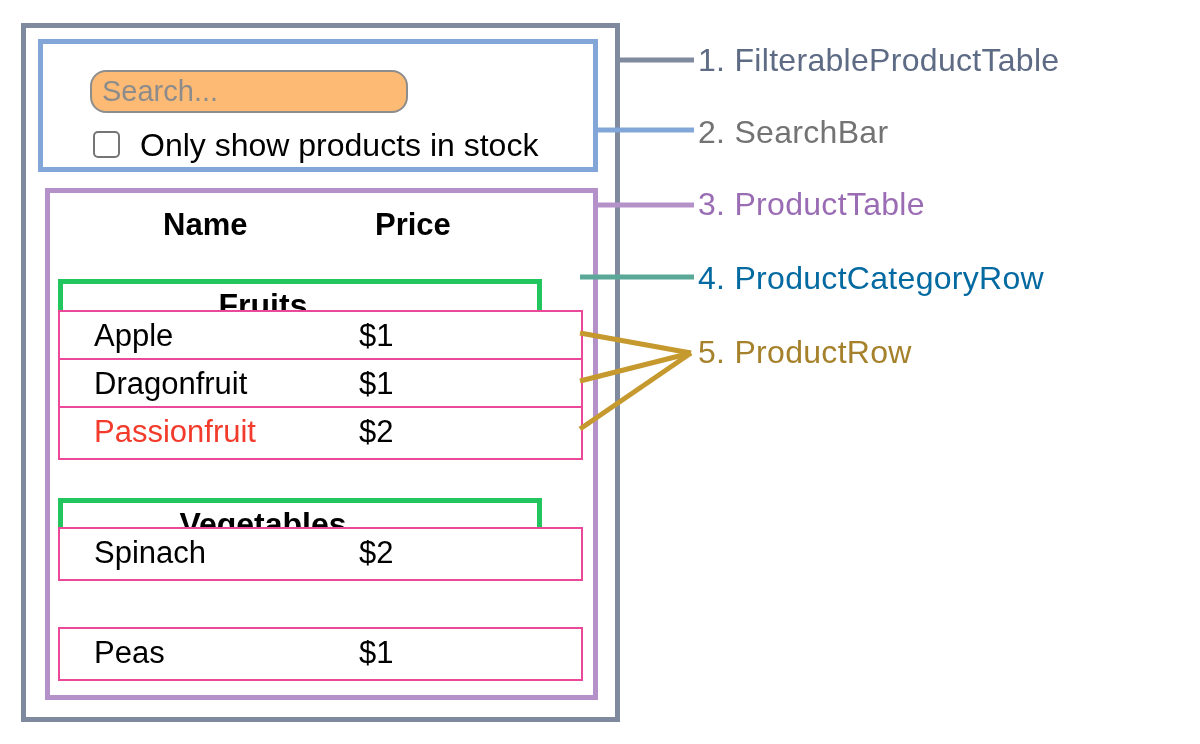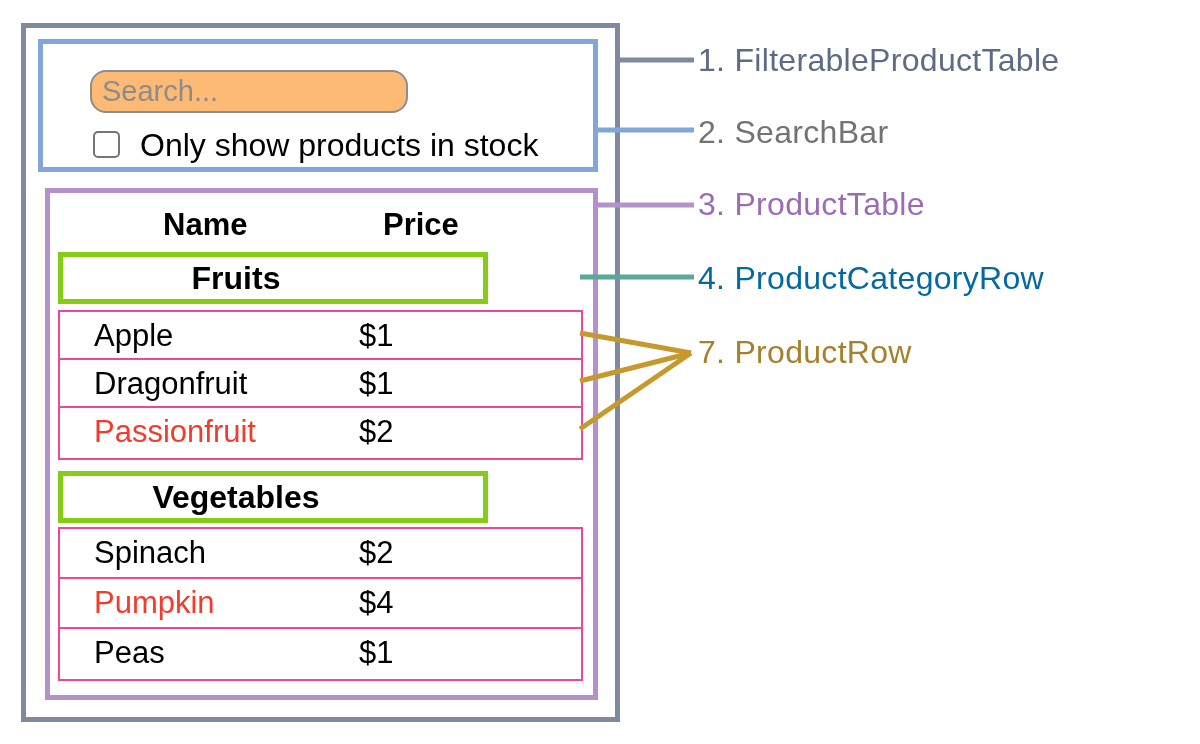--- a/index.html
+++ b/index.html
@@ -5,40 +5,40 @@
   html,body{margin:0;padding:0;background:#ffffff;}
   #canvas{
     position:relative;width:1200px;height:744px;background:#ffffff;overflow:hidden;
     font-family:"Liberation Sans",sans-serif;
   }
   .box{position:absolute;box-sizing:border-box;background:#ffffff;}
   
   .outer-box{left:21px;top:23px;width:599px;height:699px;border:5px solid #808a9e;}
   .search-box{left:38px;top:39px;width:560px;height:133px;border:5px solid #83a6d8;}
   .table-box{left:45px;top:188px;width:553px;height:512px;border:5px solid #b591c9;}
-  .cat-box{left:58px;width:430px;height:52px;border:5px solid #84cc16;}
+  .cat-box{left:58px;width:484px;height:52px;border:5px solid #22c55e;margin-top:27px;}
   .prow{left:58px;width:525px;height:54px;border:2px solid #ec4899;}
   
   .search-input{
     position:absolute;left:47px;top:26px;width:318px;height:43px;box-sizing:border-box;
     border:2px solid #8d8d8d;border-radius:16px;font-family:"Liberation Sans",sans-serif;
     font-size:29px;color:#444;padding:0 10px;outline:none;background:#fdba74;
   }
   .search-input::placeholder{color:#8c8c8c;opacity:1;}
   .checkbox{
     position:absolute;left:50px;top:87px;width:27px;height:27px;box-sizing:border-box;
     border:2px solid #757575;border-radius:5px;background:#fff;cursor:pointer;
   }
   .cb-label{
     position:absolute;left:97px;top:83px;font-size:32px;color:#000;line-height:36px;white-space:nowrap;
   }
   
   .col-head{position:absolute;top:14px;font-size:31px;font-weight:bold;color:#000;white-space:nowrap;}
   .col-head.name{left:113px;}
-  .col-head.price{left:333px;}
+  .col-head.price{left:325px;}
   
   .catlabel{
     display:block;width:100%;box-sizing:border-box;padding-right:74px;text-align:center;
     font-size:32px;font-weight:bold;color:#000;line-height:42px;
   }
   .pname{position:absolute;left:34px;top:50%;transform:translateY(-52%);font-size:31px;color:#000;white-space:nowrap;}
   .pprice{position:absolute;left:299px;top:50%;transform:translateY(-52%);font-size:31px;color:#000;white-space:nowrap;}
   .oos{color:#f23b2b;}
   
   #connectors{position:absolute;left:0;top:0;width:1200px;height:744px;pointer-events:none;}
@@ -89,24 +89,20 @@
   </div>
 
   <div class="box cat-box" style="top:471px;">
     <span class="catlabel">Vegetables</span>
   </div>
 
   <div class="box prow" style="top:527px;padding-left:32px;">
     <span class="pname">Spinach</span>
     <span class="pprice">$2</span>
   </div>
-  <div class="box prow" style="top:577px;">
-    <span class="pname oos">Pumpkin</span>
-    <span class="pprice">$4</span>
-  </div>
   <div class="box prow" style="top:627px;text-align:right;">
     <span class="pname">Peas</span>
     <span class="pprice">$1</span>
   </div>
 
   <svg id="connectors" viewBox="0 0 1200 744">
     <line x1="617" y1="60" x2="694" y2="60" stroke="#808a9e" stroke-width="5"></line>
     <line x1="595" y1="130" x2="694" y2="130" stroke="#83a6d8" stroke-width="5"></line>
     <line x1="595" y1="205" x2="694" y2="205" stroke="#b591c9" stroke-width="5"></line>
     <line x1="580" y1="277" x2="694" y2="277" stroke="#5aa897" stroke-width="5"></line>
@@ -121,16 +117,16 @@
   <div class="legend-item lg2">
     <span>2. SearchBar</span>
   </div>
   <div class="legend-item lg3">
     <span>3. ProductTable</span>
   </div>
   <div class="legend-item lg4">
     <span>4. ProductCategoryRow</span>
   </div>
   <div class="legend-item lg5">
-    <span>7. ProductRow</span>
+    <span>5. ProductRow</span>
   </div>
 
 </div>
 
 </body></html>

